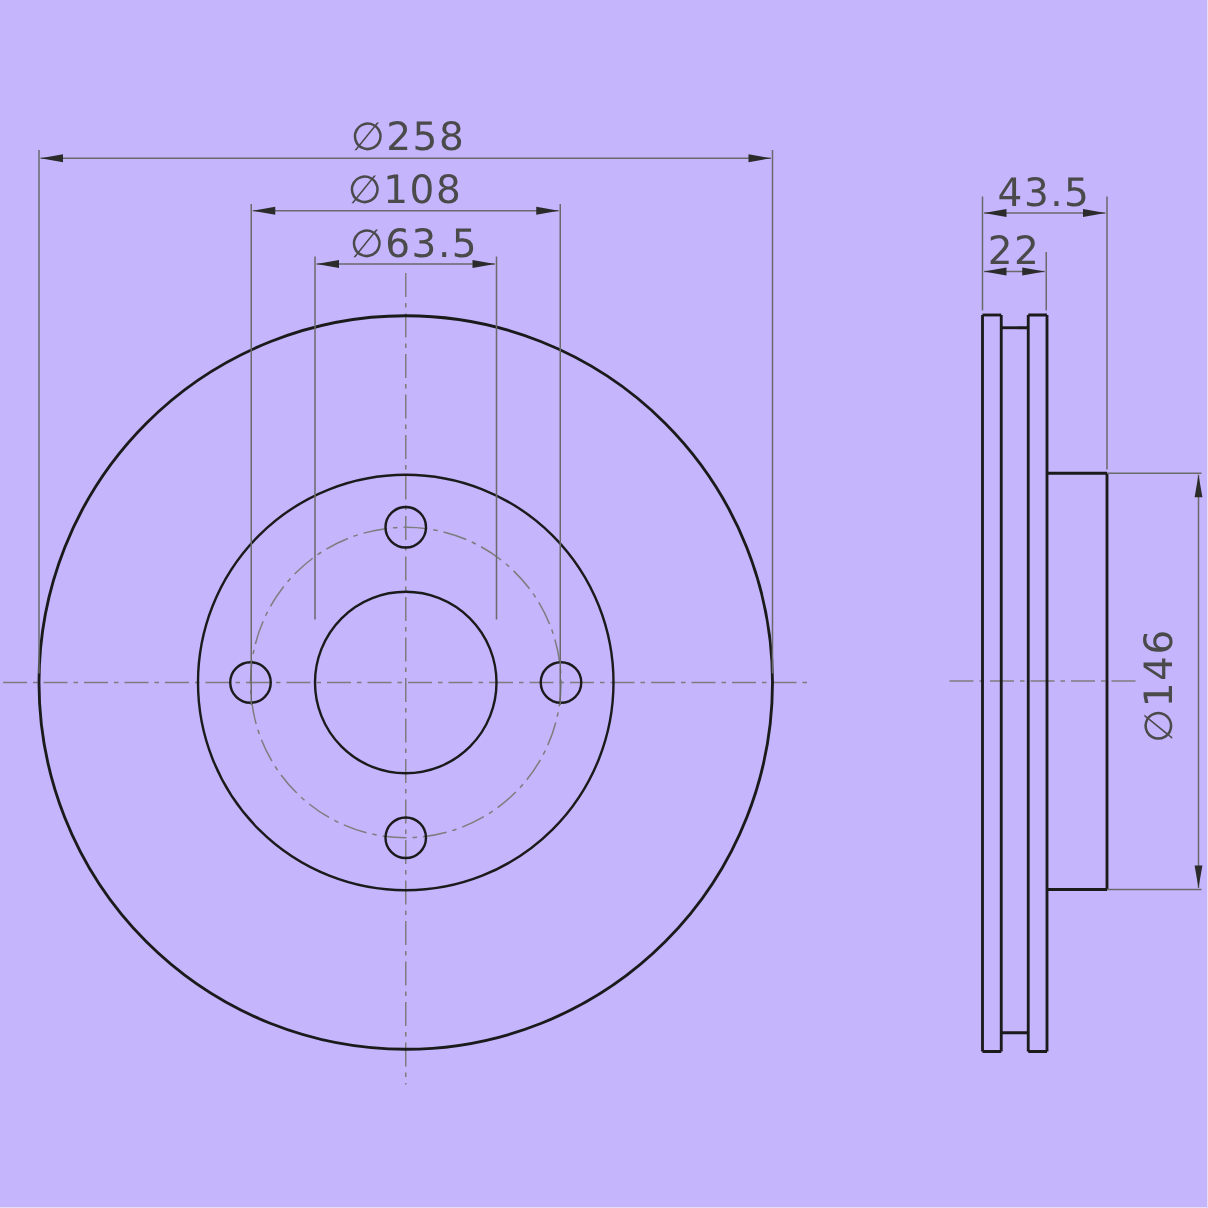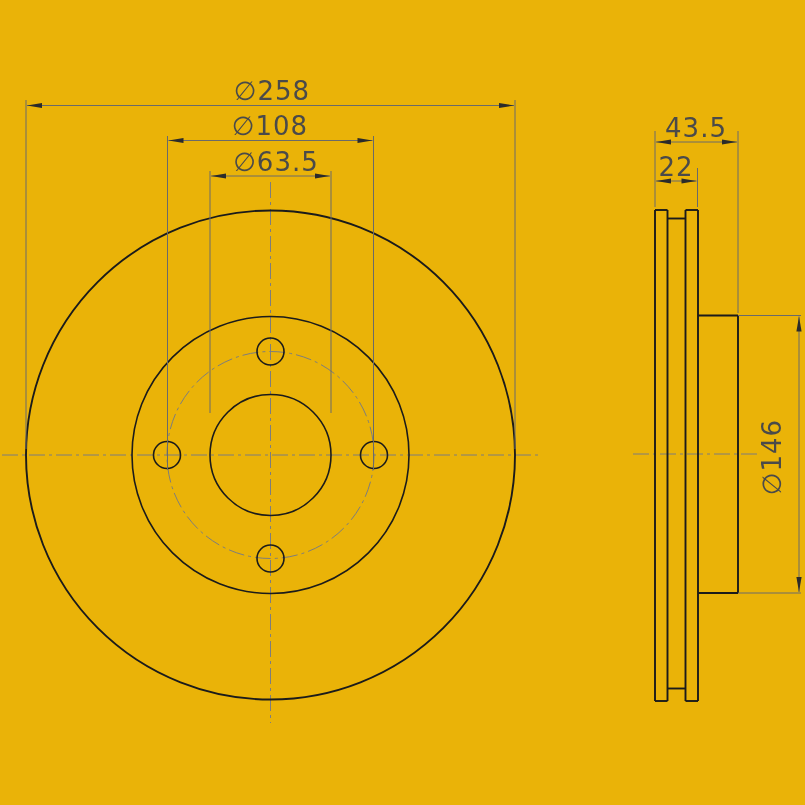--- a/index.html
+++ b/index.html
@@ -1,16 +1,16 @@
 <!DOCTYPE html>
 <html><head>
 <meta charset="utf-8">
 <style>
   html,body{margin:0;padding:0;background:#ffffff;}
-  .stage{position:relative;width:805px;height:805px;background:#eab308;overflow:hidden;}
+  .stage{position:relative;width:805px;height:805px;background:#c4b5fd;overflow:hidden;}
   svg{display:block;}
   .obj{stroke:#1b1b1b;stroke-width:1.9;fill:none;stroke-linecap:butt;}
   .objthin{stroke:#1b1b1b;stroke-width:1.6;fill:none;}
   .dim{stroke:#6a6a6a;stroke-width:1;fill:none;}
   .ctr{stroke:#7d7d7d;stroke-width:1;fill:none;stroke-dasharray:16 4 3 4;}
   .arrow{fill:#2b2b2b;stroke:none;}
   .dimtext{font-family:"DejaVu Sans",sans-serif;font-size:26px;fill:#4a4a4a;letter-spacing:1px;}
 </style>
 </head>
 <body>

